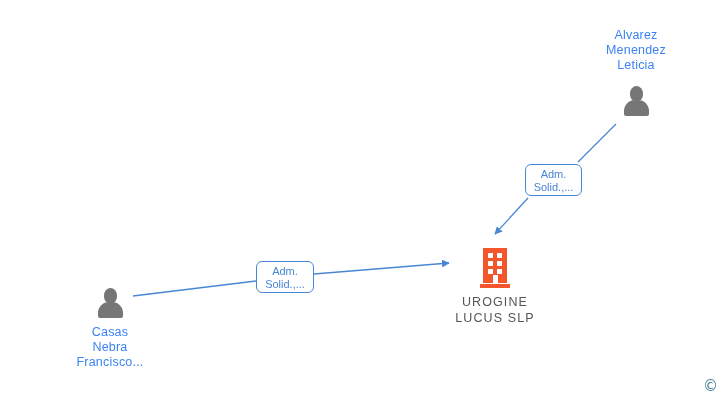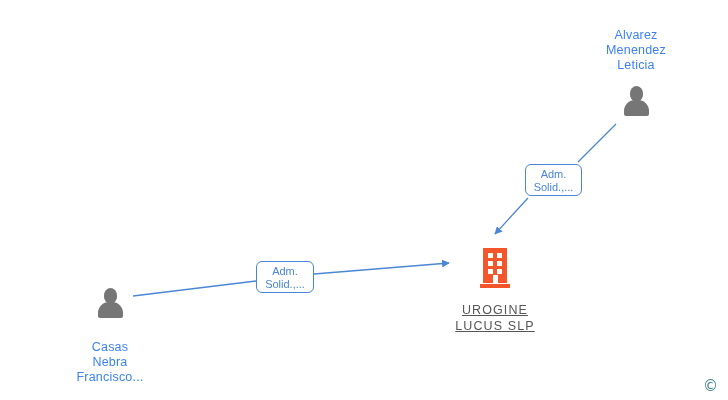--- a/index.html
+++ b/index.html
@@ -183,38 +183,38 @@
       <div class="head"></div>
       <div class="body"></div>
     </div>
   </div>
 
   <div class="node" style="left:45px; top:287px; width:130px;">
     <div class="person-icon">
       <div class="head"></div>
       <div class="body"></div>
     </div>
-    <div class="node-label" style="margin-top:21px;">Casas
+    <div class="node-label" style="margin-top:6px;">Casas
 Nebra
 Francisco...</div>
   </div>
 
   <div class="node" style="left:420px; top:248px; width:150px;">
     <div class="company-icon">
       <div class="tower"></div>
       <div class="win" style="left:8px;  top:5px;"></div>
       <div class="win" style="left:17px; top:5px;"></div>
       <div class="win" style="left:8px;  top:13px;"></div>
       <div class="win" style="left:17px; top:13px;"></div>
       <div class="win" style="left:8px;  top:21px;"></div>
       <div class="win" style="left:17px; top:21px;"></div>
       <div class="door"></div>
       <div class="ground"></div>
     </div>
-    <div class="company-label" style="margin-top:14px;text-decoration:underline;">UROGINE
+    <div class="company-label" style="margin-top:6px;">UROGINE
 LUCUS SLP</div>
   </div>
 
   <div class="rel-box" style="left:525px; top:164px; width:57px; height:32px;">Adm.
 Solid.,...</div>
 
   <div class="rel-box" style="left:256px; top:261px; width:58px; height:32px;">Adm.
 Solid.,...</div>
 
   <div class="watermark">

